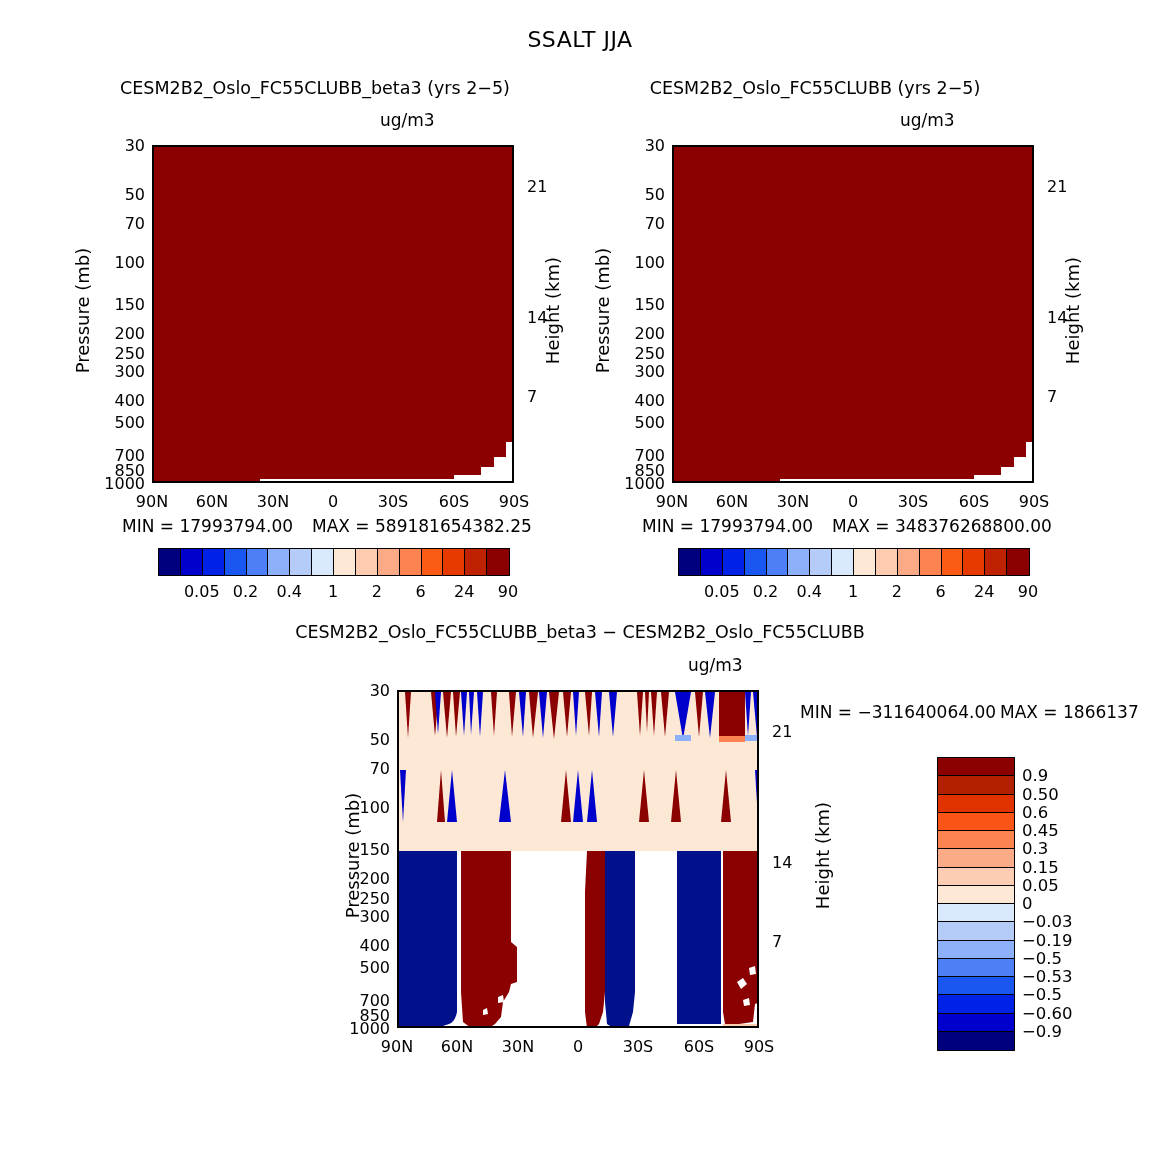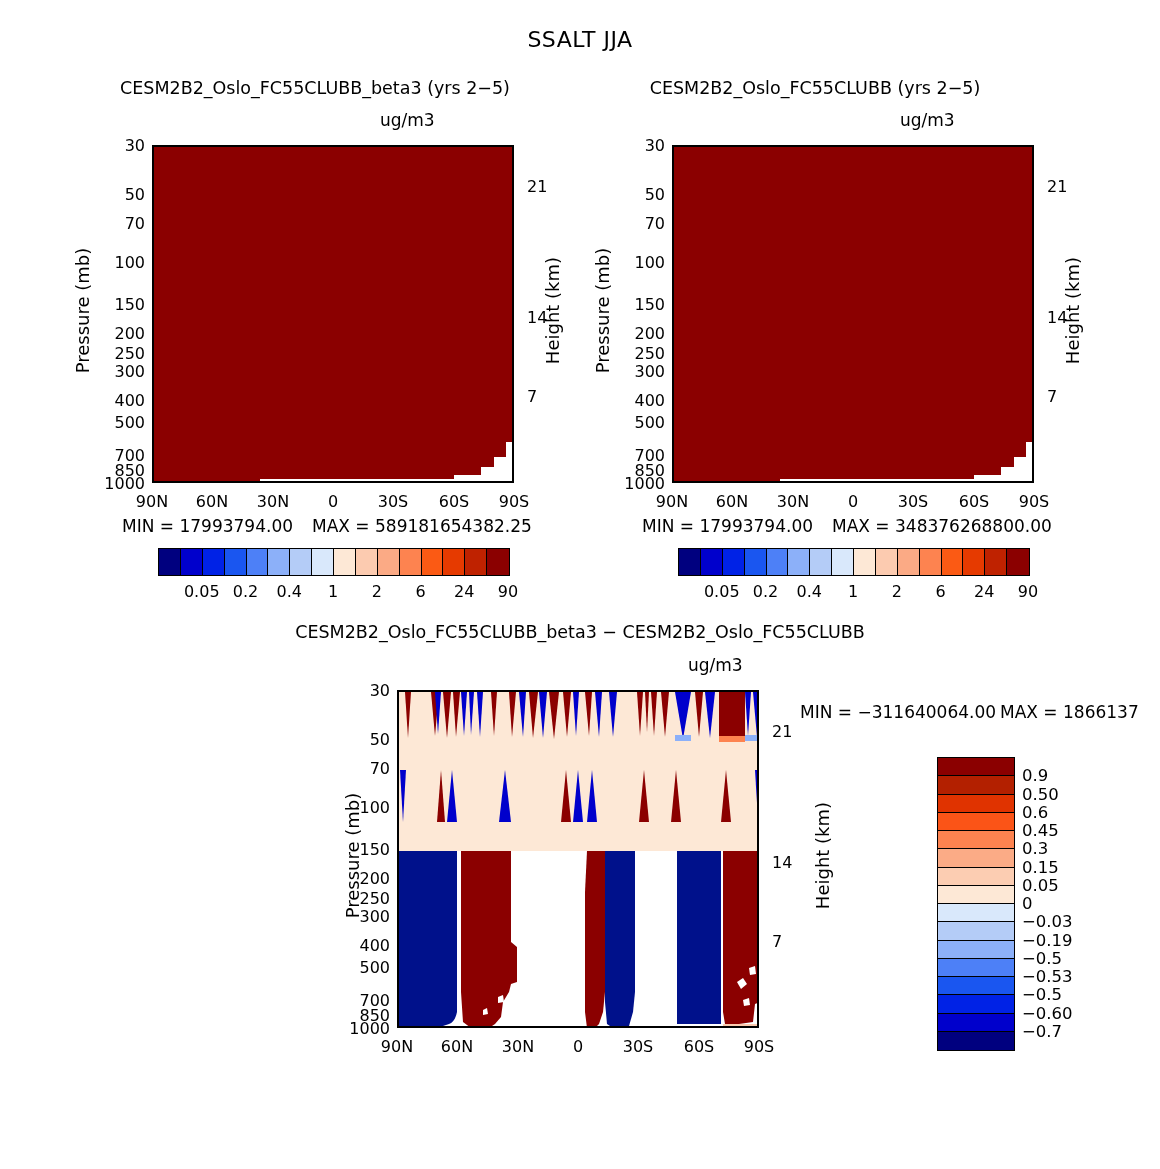--- a/index.html
+++ b/index.html
@@ -526,15 +526,15 @@
       <span style="top: 91.25px;">0.3</span>
       <span style="top: 109.5px;">0.15</span>
       <span style="top: 127.75px;">0.05</span>
       <span style="top: 146px;">0</span>
       <span style="top: 164.25px;">−0.03</span>
       <span style="top: 182.5px;">−0.19</span>
       <span style="top: 200.75px;">−0.5</span>
       <span style="top: 219px;">−0.53</span>
       <span style="top: 237.25px;">−0.5</span>
       <span style="top: 255.5px;">−0.60</span>
-      <span style="top: 273.75px;">−0.7</span>
+      <span style="top: 273.75px;">−0.9</span>
     </div>
 </div>
 
 </body></html>

